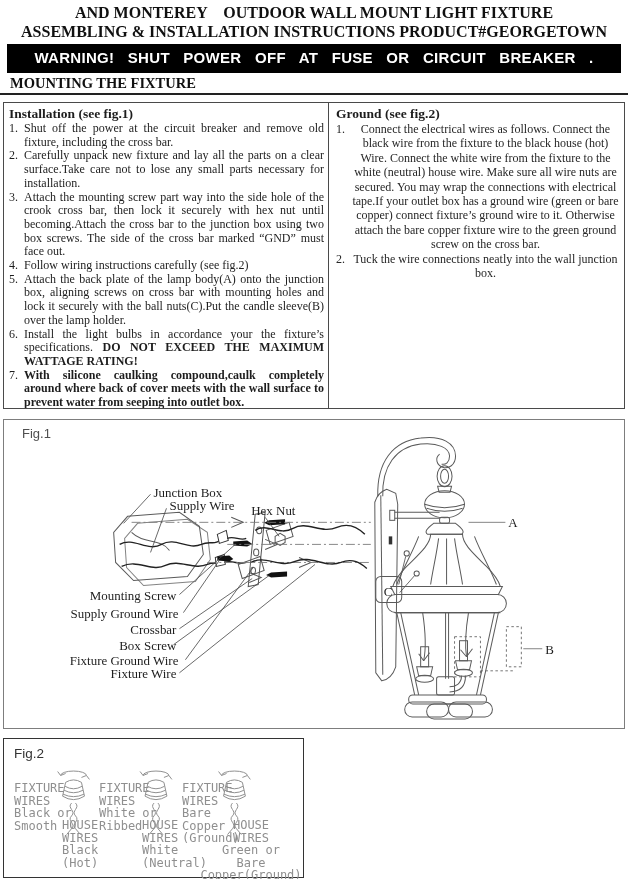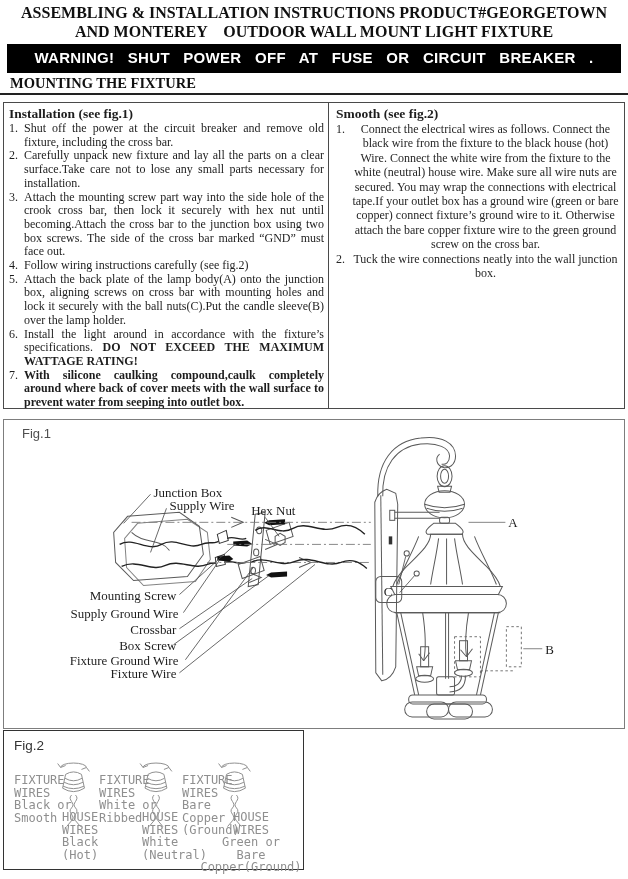--- a/index.html
+++ b/index.html
@@ -21,40 +21,40 @@
   .step{display:flex;font-size:12px;line-height:13.7px;}
   .step-num{flex:none;width:15px;}
   .left .step-body{flex:1;text-align:justify;}
   .right .step{line-height:14.4px;color:#262626;}
   .right .step-body{flex:1;text-align:center;}
   .seg-bold{font-weight:bold;}
   .fig1-box{position:relative;margin:10px 3px 0 3px;height:310px;border:1.5px solid #7d7d7d;box-sizing:border-box;}
   .fig-title{position:absolute;left:18px;top:6px;font-family:"Liberation Sans", sans-serif;
              font-size:13px;color:#4f4f4f;}
   .fig1-svg{position:absolute;left:0;top:0;width:100%;height:100%;}
-  .fig2-box{position:relative;margin:1px 0 0 3px;width:301px;height:140px;
+  .fig2-box{position:relative;margin:9px 0 0 3px;width:301px;height:140px;
             border:1.5px solid #333;box-sizing:border-box;}
   .fig2-title{position:absolute;left:10px;top:7px;font-family:"Liberation Sans", sans-serif;
               font-size:13.5px;color:#333;}
   .fig2-svg{position:absolute;left:0;top:0;width:100%;height:100%;}
   .f2l{position:absolute;font-family:"DejaVu Sans Mono", monospace;font-size:12px;
        line-height:12.5px;color:#8f8f8f;white-space:pre-line;}
   .f2f1{left:10px;top:43px;} .f2f2{left:95px;top:43px;} .f2f3{left:178px;top:43px;}
   .f2h1{left:58px;top:80px;} .f2h2{left:138px;top:80px;}
   .f2h3{left:196px;top:80px;width:102px;text-align:center;}
   svg text{font-family:"Liberation Serif", serif;}
 </style>
 </head>
 <body>
 
 <div class="page">
 
   <div class="title">
+    <div class="tline">AND MONTEREY    OUTDOOR WALL MOUNT LIGHT FIXTURE</div>
     <div class="tline">ASSEMBLING &amp; INSTALLATION INSTRUCTIONS PRODUCT#GEORGETOWN</div>
-    <div class="tline">AND MONTEREY    OUTDOOR WALL MOUNT LIGHT FIXTURE</div>
   </div>
 
   <div class="warning" style="background: #000000; color: rgb(255, 255, 255);">
     <span>WARNING! SHUT POWER OFF AT FUSE OR CIRCUIT BREAKER .</span>
   </div>
 
   <div class="section-head">MOUNTING THE FIXTURE</div>
 
   <div class="instr-table">
     <div class="col left">
@@ -75,30 +75,30 @@
           <div class="step">
             <span class="step-num">4.</span>
             <span class="step-body"><span>Follow wiring instructions carefully (see fig.2)</span></span>
           </div>
           <div class="step">
             <span class="step-num">5.</span>
             <span class="step-body"><span>Attach the back plate of the lamp body(A) onto the junction box, aligning screws on cross bar with mounting holes and lock it securely with the ball nuts(C).Put the candle sleeve(B) over the lamp holder.</span></span>
           </div>
           <div class="step">
             <span class="step-num">6.</span>
-            <span class="step-body"><span>Install the light around in accordance with the fixture’s specifications. </span><span class="seg-bold">DO NOT EXCEED THE MAXIMUM WATTAGE RATING!</span></span>
+            <span class="step-body"><span>Install the light bulbs in accordance your the fixture’s specifications. </span><span class="seg-bold">DO NOT EXCEED THE MAXIMUM WATTAGE RATING!</span></span>
           </div>
           <div class="step">
             <span class="step-num">7.</span>
             <span class="step-body"><span class="seg-bold">With silicone caulking compound,caulk completely around where back of cover meets with the wall surface to prevent water from seeping into outlet box.</span></span>
           </div>
         </div>
     </div>
     <div class="col right">
-      <div class="col-head">Smooth (see fig.2)</div>
+      <div class="col-head">Ground (see fig.2)</div>
       <div class="steps">
           <div class="step">
             <span class="step-num">1.</span>
             <span class="step-body"><span>Connect the electrical wires as follows. Connect the black wire from the fixture to the black house (hot) Wire. Connect the white wire from the fixture to the white (neutral) house wire. Make sure all wire nuts are secured. You may wrap the connections with electrical tape.If your outlet box has a ground wire (green or bare copper) connect fixture’s ground wire to it. Otherwise attach the bare copper fixture wire to the green ground screw on the cross bar.</span></span>
           </div>
           <div class="step">
             <span class="step-num">2.</span>
             <span class="step-body"><span>Tuck the wire connections neatly into the wall junction box.</span></span>
           </div>
         </div>

